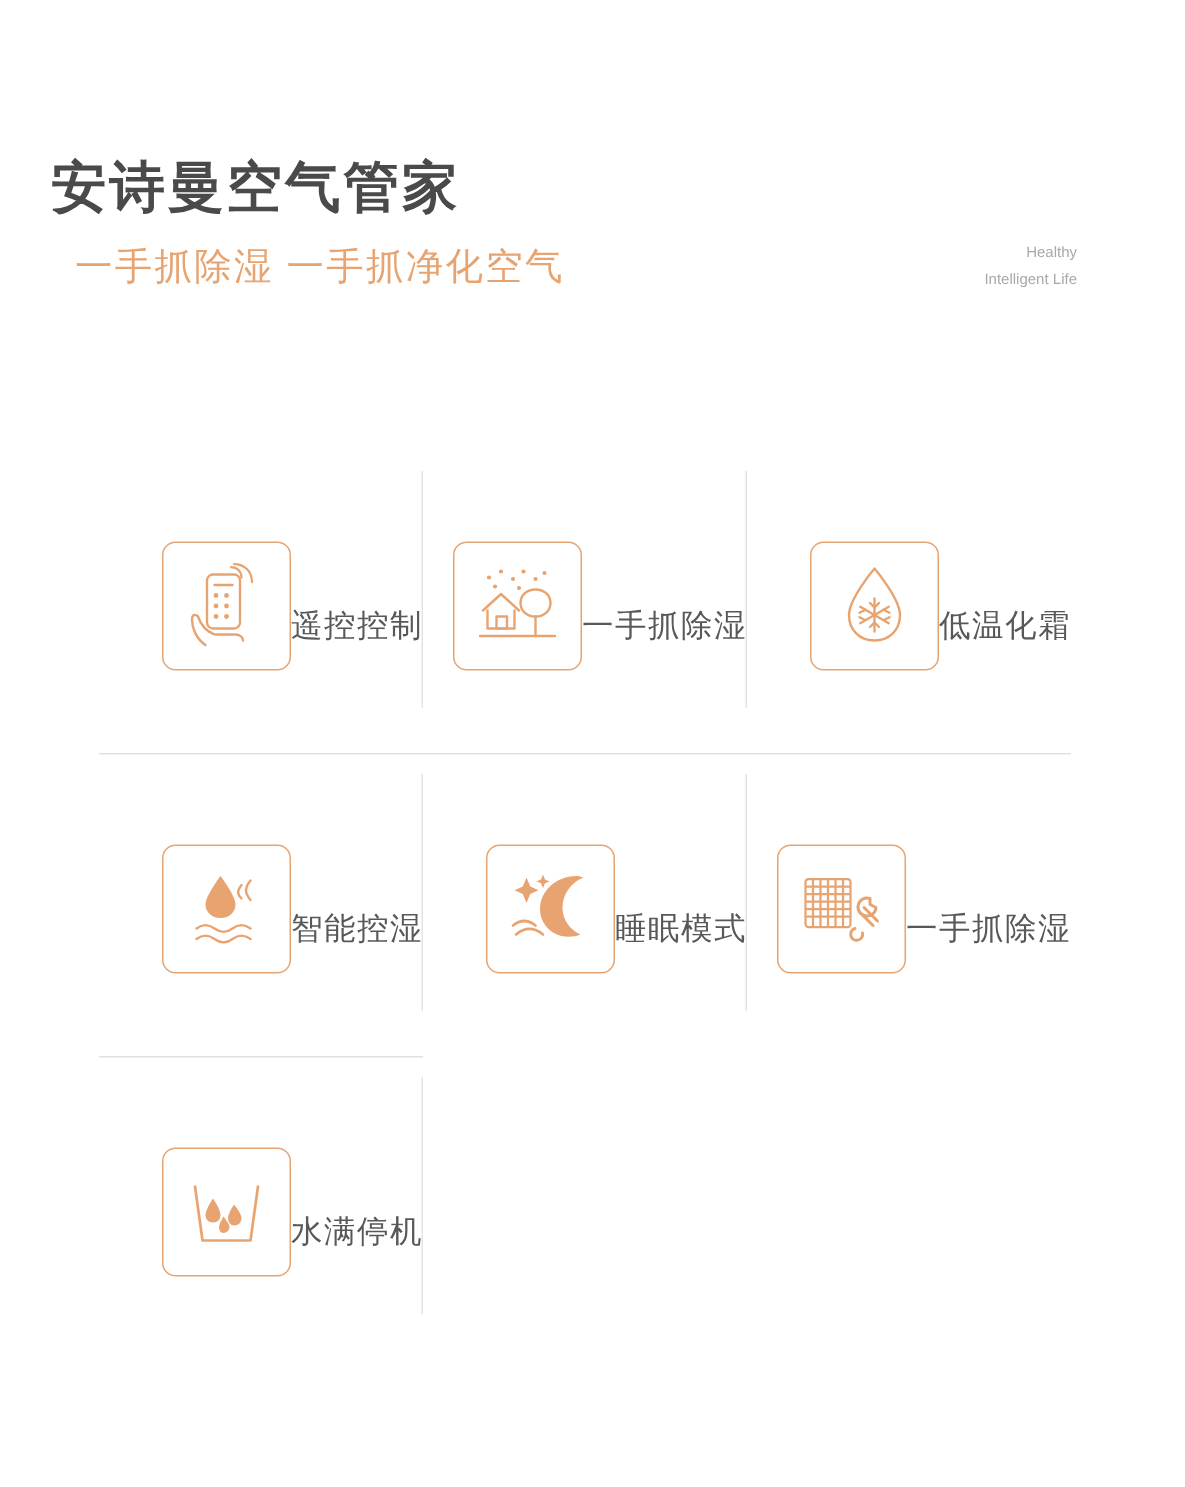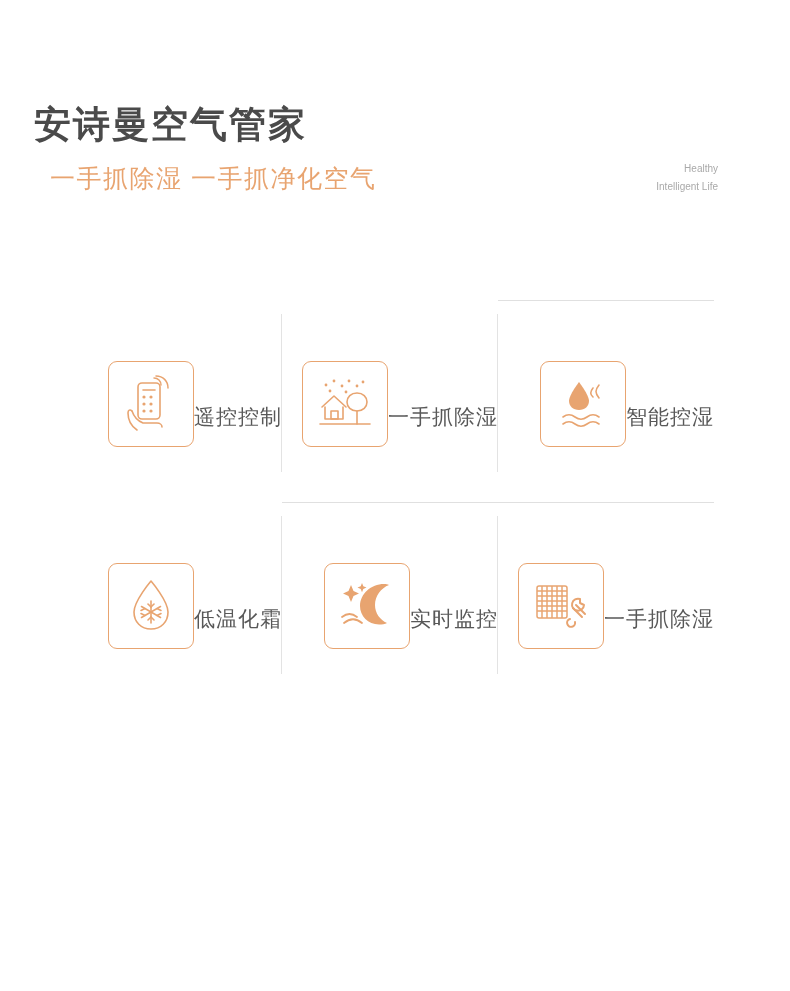--- a/index.html
+++ b/index.html
@@ -174,37 +174,20 @@
             <path d="M6 30 L18 19 L30 30"></path>
             <path d="M9 30 L9 42 L27 42 L27 30"></path>
             <rect x="15" y="34" width="7" height="8"></rect>
             <path d="M44 18 c-6 0 -10 4 -10 9 c0 5 4 9 10 9 c6 0 10 -4 10 -9 c0 -5 -4 -9 -10 -9 z" transform="translate(-3,-2)"></path>
             <line x1="41" y1="34" x2="41" y2="47"></line>
             <line x1="4" y1="47" x2="54" y2="47"></line>
           </g>
         </svg>
       </div>
       <div class="cell-label">一手抓除湿</div>
-    </div>
-
-    <div class="cell row-sep">
-      <div class="icon-box">
-        <svg width="56" height="56" viewBox="0 0 56 56">
-          <g fill="#e8a470">
-            <path d="M24 6 C24 6 14 19 14 25 C14 30 18 34 24 34 C30 34 34 30 34 25 C34 19 24 6 24 6 Z"></path>
-          </g>
-          <g fill="none" stroke="#e8a470" stroke-width="1.6" stroke-linecap="round">
-            <path d="M38 12 c-3 4 -3 6 0 9"></path>
-            <path d="M44 9 c-4 5 -4 8 0 13"></path>
-            <path d="M8 41 c4 -3 8 -3 12 0 c4 3 8 3 12 0 c4 -3 8 -3 12 0"></path>
-            <path d="M8 48 c4 -3 8 -3 12 0 c4 3 8 3 12 0 c4 -3 8 -3 12 0"></path>
-          </g>
-        </svg>
-      </div>
-      <div class="cell-label">智能控湿</div>
     </div>
 
     <div class="cell">
       <div class="icon-box">
         <svg width="50" height="58" viewBox="0 0 50 58">
           <g fill="none" stroke="#e8a470" stroke-width="1.6" stroke-linecap="round" stroke-linejoin="round">
             <path d="M25 4 C25 4 8 24 8 35 C8 45 15 52 25 52 C35 52 42 45 42 35 C42 24 25 4 25 4 Z"></path>
             <g transform="translate(25,35)">
               <line x1="0" y1="-11" x2="0" y2="11"></line>
               <line x1="-9.5" y1="-5.5" x2="9.5" y2="5.5"></line>
@@ -219,33 +202,50 @@
                 <line x1="10" y1="1.5" x2="6" y2="3.5"></line>
             </g>
           </g>
         </svg>
       </div>
       <div class="cell-label">低温化霜</div>
     </div>
 
     <div class="cell row-sep">
       <div class="icon-box">
+        <svg width="56" height="56" viewBox="0 0 56 56">
+          <g fill="#e8a470">
+            <path d="M24 6 C24 6 14 19 14 25 C14 30 18 34 24 34 C30 34 34 30 34 25 C34 19 24 6 24 6 Z"></path>
+          </g>
+          <g fill="none" stroke="#e8a470" stroke-width="1.6" stroke-linecap="round">
+            <path d="M38 12 c-3 4 -3 6 0 9"></path>
+            <path d="M44 9 c-4 5 -4 8 0 13"></path>
+            <path d="M8 41 c4 -3 8 -3 12 0 c4 3 8 3 12 0 c4 -3 8 -3 12 0"></path>
+            <path d="M8 48 c4 -3 8 -3 12 0 c4 3 8 3 12 0 c4 -3 8 -3 12 0"></path>
+          </g>
+        </svg>
+      </div>
+      <div class="cell-label">智能控湿</div>
+    </div>
+
+    <div class="cell row-sep">
+      <div class="icon-box">
         <svg width="58" height="54" viewBox="0 0 58 54">
           <g fill="#e8a470">
             <path d="M13 6 L15.5 12 L21 14.5 L15.5 17 L13 23 L10.5 17 L5 14.5 L10.5 12 Z"></path>
             <path d="M24 4 L25.3 7.3 L28.5 8.6 L25.3 9.9 L24 13.2 L22.7 9.9 L19.5 8.6 L22.7 7.3 Z"></path>
             <path d="M48 6 C40 9 34 17 34 26 C34 34 39 41 46 44 C44 45 41 45.5 38 45.5 C27 45.5 19 37 19 27 C19 15 30 5 43 5 C45 5 46.5 5.4 48 6 Z" transform="translate(3,0)"></path>
           </g>
           <g fill="none" stroke="#e8a470" stroke-width="1.8" stroke-linecap="round">
             <path d="M6 44 c6 -5 12 -5 18 0"></path>
             <path d="M4 38 c5 -4 10 -4 15 0"></path>
           </g>
         </svg>
       </div>
-      <div class="cell-label">实时监控</div>
+      <div class="cell-label">睡眠模式</div>
     </div>
 
     <div class="cell row-sep">
       <div class="icon-box">
         <svg width="58" height="54" viewBox="0 0 58 54">
           <g fill="none" stroke="#e8a470" stroke-width="1.5" stroke-linejoin="round">
             <rect x="5" y="7" width="30" height="32" rx="2"></rect>
             <line x1="10" y1="7" x2="10" y2="39"></line>
               <line x1="15" y1="7" x2="15" y2="39"></line>
             <line x1="20" y1="7" x2="20" y2="39"></line>
@@ -261,16 +261,31 @@
             <path d="M44 26 l9 9 M41 29 l9 9"></path>
             <path d="M50 22 a6 6 0 1 0 4 6 l-4 -2 z" transform="translate(-2,-2)"></path>
             <path d="M38 40 a4 4 0 1 0 5 3"></path>
           </g>
         </svg>
       </div>
       <div class="cell-label">一手抓除湿</div>
     </div>
 
 
+    <div class="cell row-sep">
+      <div class="icon-box">
+        <svg width="56" height="54" viewBox="0 0 56 54">
+          <g fill="none" stroke="#e8a470" stroke-width="1.8" stroke-linecap="round" stroke-linejoin="round">
+            <path d="M7 10 L12 46 L44 46 L49 10"></path>
+          </g>
+          <g fill="#e8a470">
+            <path d="M19 18 C19 18 14 25 14 29 C14 32 16 34 19 34 C22 34 24 32 24 29 C24 25 19 18 19 18 Z"></path>
+            <path d="M33 22 C33 22 29 28 29 31 C29 34 31 36 33 36 C36 36 38 34 38 31 C38 28 33 22 33 22 Z"></path>
+            <path d="M26 30 C26 30 23 35 23 37 C23 39 24 41 26 41 C28 41 30 39 30 37 C30 35 26 30 26 30 Z"></path>
+          </g>
+        </svg>
+      </div>
+      <div class="cell-label">水满停机</div>
+    </div>
 
 
   </div>
 </div>
 
 </body></html>

